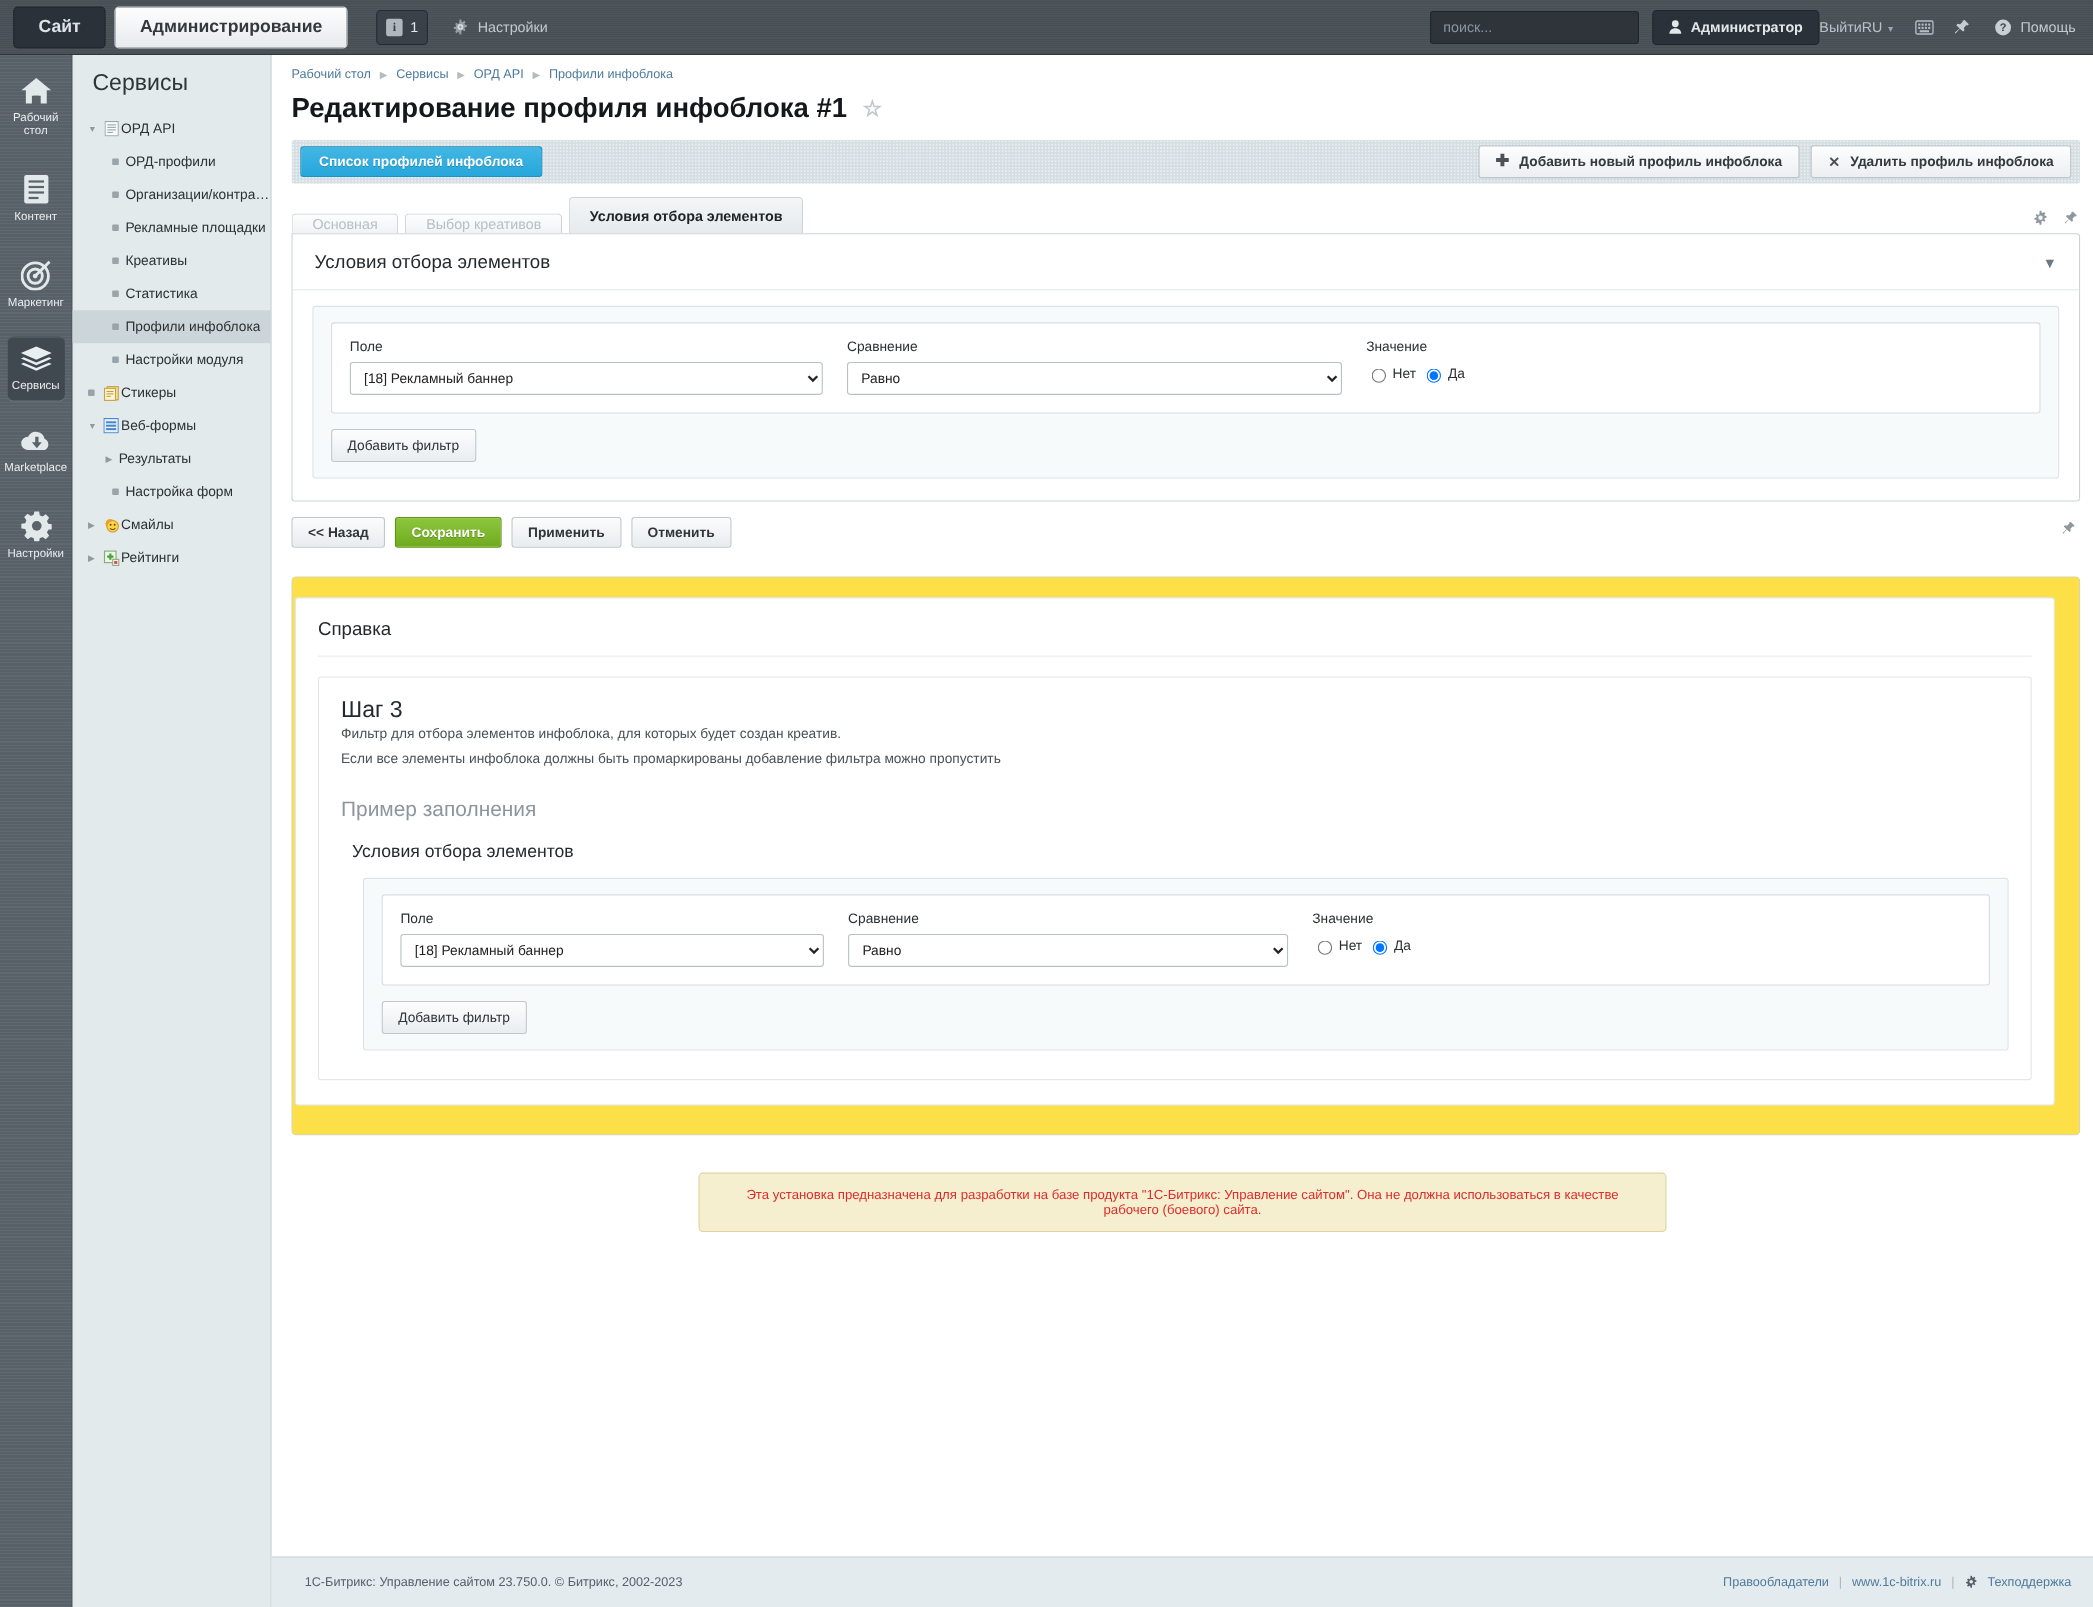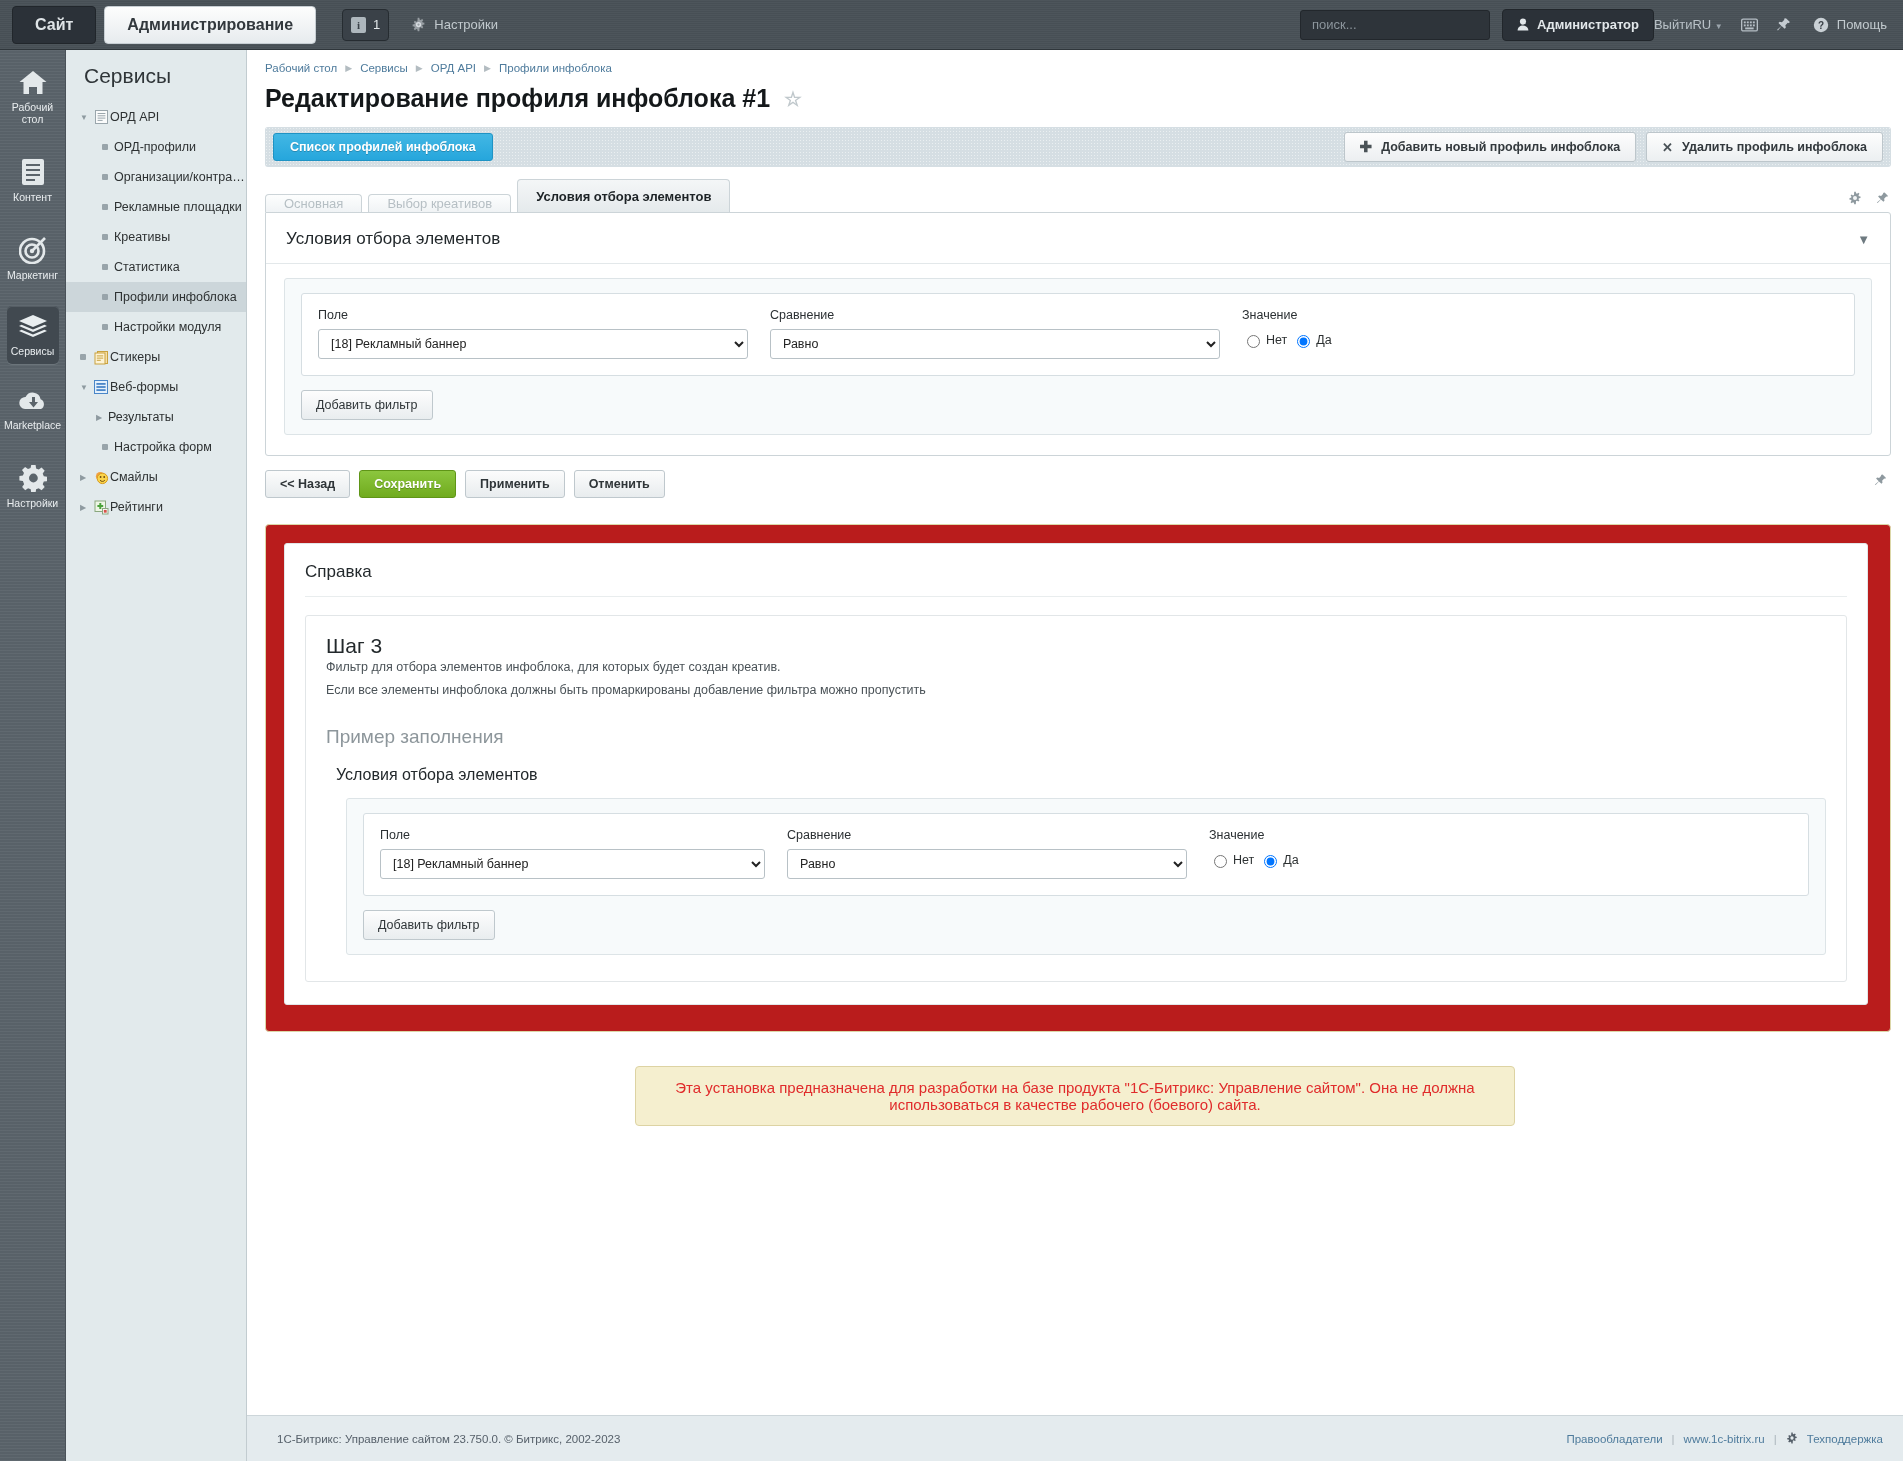--- a/index.html
+++ b/index.html
@@ -181,37 +181,37 @@
     background: linear-gradient(180deg,#fcfcfc,#e8ecee); color: #2f3538;
   }
   .act-btn.green {
     background: linear-gradient(180deg,#8cc63e,#70ab1e); border-color: #5f9517; color: #fff;
     text-shadow: 0 1px 0 rgba(0,0,0,.22);
   }
   #btn-row-pin { position: absolute; right: 4px; top: 3px; }
 
   
   #help-outer {
-    margin: 26px 12px 0 18px; background: #b91c1c; border: 1px solid #dcd7a8;
-    border-radius: 4px; padding: 18px 22px 26px 18px;
+    margin: 26px 12px 0 18px; background: #fde047; border: 1px solid #dcd7a8;
+    border-radius: 4px; padding: 18px 22px 26px 2px;
   }
   #help-inner { background: #fff; border: 1px solid #e2e6e8; border-radius: 3px; padding: 18px 20px 22px 20px; }
   #help-title { font-size: 17px; color: #23292c; padding-bottom: 14px; border-bottom: 1px solid #e9edee; }
   #step-card { border: 1px solid #e2e6e8; border-radius: 3px; margin-top: 18px; padding: 18px 20px 26px 20px; }
   #step-title { font-size: 21px; color: #23292c; font-weight: normal; }
   .step-p { font-size: 12.5px; color: #4a5257; margin-top: 0; line-height: 19px; }
   #example-title { font-size: 19px; color: #8d969b; font-weight: normal; margin-top: 26px; }
   #example-sub { font-size: 16px; color: #23292c; margin: 18px 0 0 10px; }
   #example-box { margin: 14px 0 0 20px; border: 1px solid #dde4e7; background: #f7fafb; border-radius: 3px; padding: 14px 16px; }
 
   
   #notice {
     margin: 34px auto 0 auto; width: 880px; background: #f5efcf; border: 1px solid #ddd3a3;
     border-radius: 4px; padding: 12px 16px; text-align: center;
-    color: #e02b2b; font-size: 15px;
+    color: #e02b2b; font-size: 12px;
   }
   #footer {
     position: absolute; left: 247px; bottom: 0; width: 1656px; height: 46px;
     background: #e4ebee; border-top: 1px solid #cdd6da;
     display: flex; align-items: center; justify-content: space-between;
     padding: 0 20px 0 30px; font-size: 11.5px; color: #56606a;
   }
   #footer a { color: #4e7b9c; text-decoration: none; }
   .ft-right { display: flex; align-items: center; gap: 9px; }
   .ft-sep { color: #aab4ba; }

